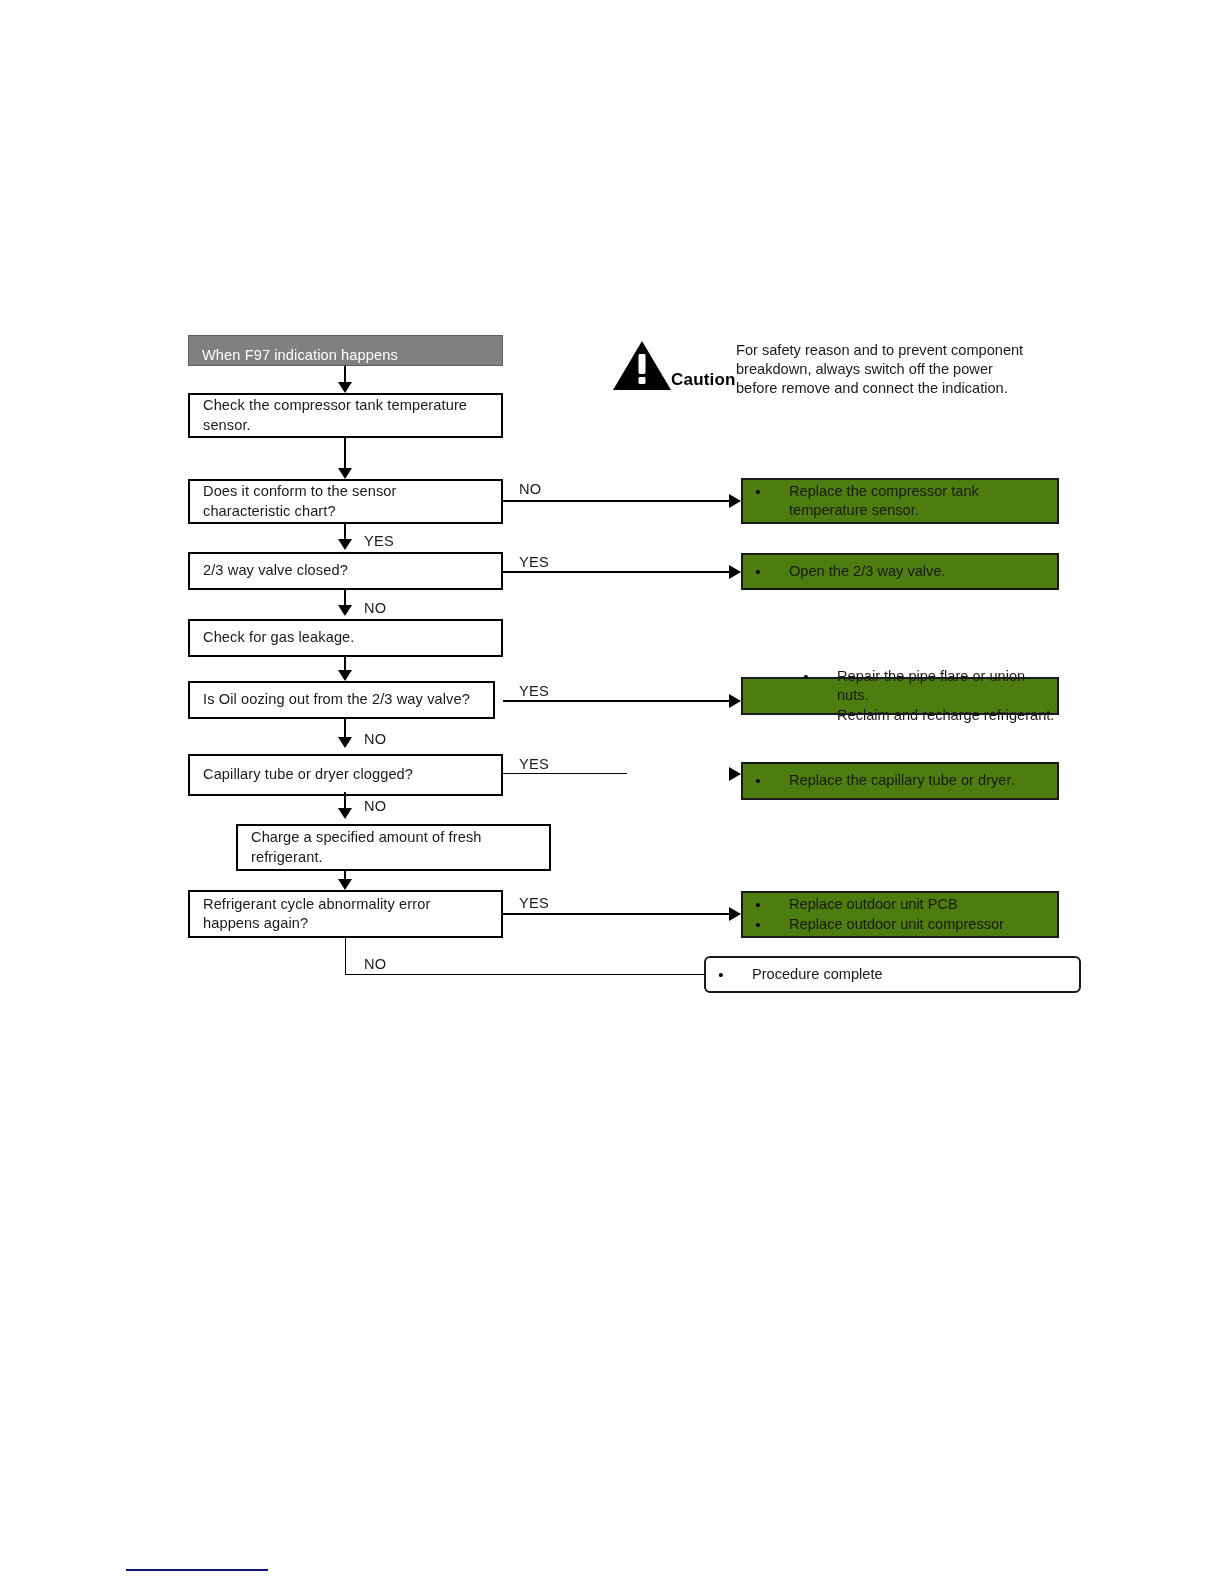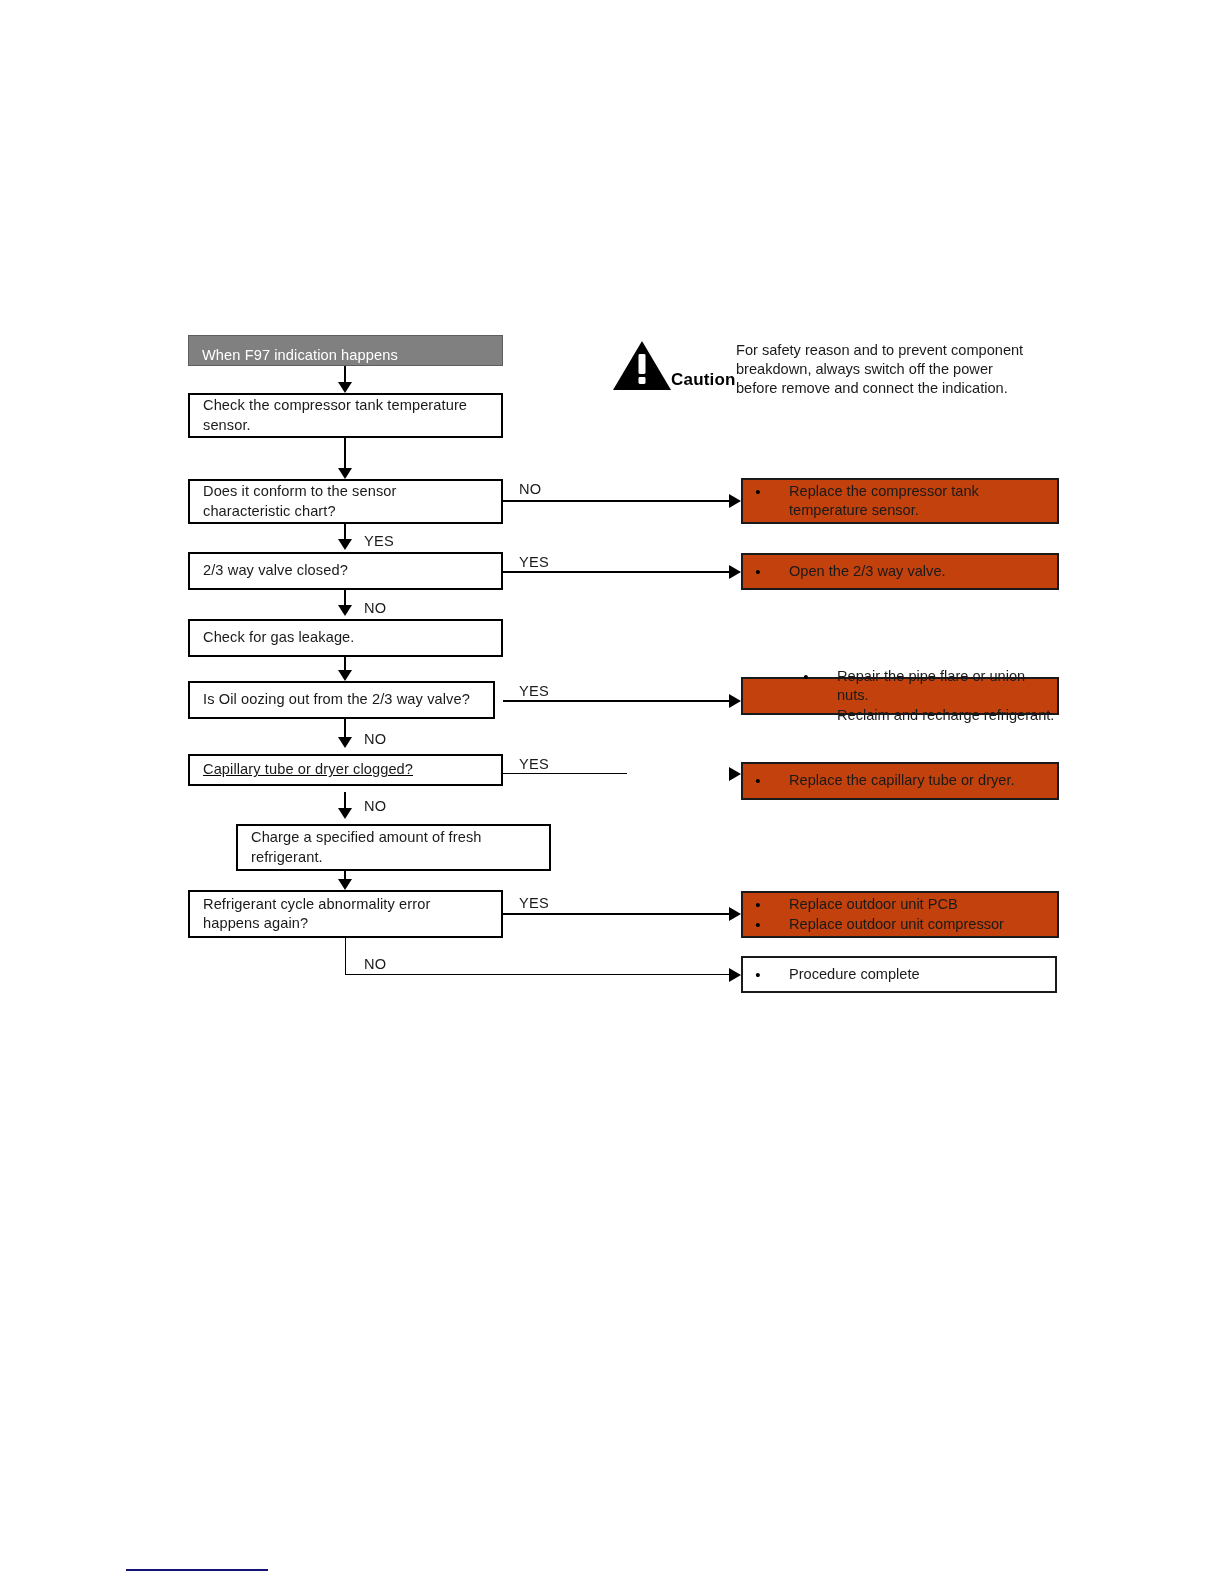--- a/index.html
+++ b/index.html
@@ -47,21 +47,21 @@
 
   .box.header {
     background: #808080;
     border: 1px solid #5e5e5e;
   }
   .box.header .txt {
     color: #ffffff;
   }
 
   .box.result {
-    background: #c2410c;
+    background: #4d7c0f;
     border: 2px solid #1a1a1a;
   }
   .box.result.plain {
     background: #ffffff;
   }
 
   
   .bullets {
     display: block;
     width: 100%;
@@ -229,21 +229,21 @@
   </div>
 
   <div class="hline" style="left:503px; top:700px; width:230px;"></div>
   <div class="arrow-right" style="left:729px; top:694px;"></div>
   <span class="blabel" style="left:519px; top:683px;">YES</span>
 
   <div class="vline" style="left:344px; top:719px; height:22px;"></div>
   <div class="arrow-down" style="left:338px; top:737px;"></div>
   <span class="blabel" style="left:364px; top:731px;">NO</span>
 
-  <div class="box" style="left:188px; top:754px; width:315px; height:32px;text-decoration:underline;">
+  <div class="box" style="left:188px; top:754px; width:315px; height:42px;">
     <span class="txt">Capillary tube or dryer clogged?</span>
   </div>
 
   <div class="hline thin" style="left:503px; top:773px; width:124px;"></div>
   <div class="arrow-right" style="left:729px; top:767px;"></div>
   <span class="blabel" style="left:519px; top:756px;">YES</span>
 
   <div class="vline" style="left:344px; top:792px; height:21px;"></div>
   <div class="arrow-down" style="left:338px; top:808px;"></div>
   <span class="blabel" style="left:364px; top:798px;">NO</span>
@@ -314,21 +314,21 @@
         <span class="bullet-dot"></span>
         <span class="bullet-text">Replace outdoor unit PCB</span>
       </span>
       <span class="bullet-row">
         <span class="bullet-dot"></span>
         <span class="bullet-text">Replace outdoor unit compressor</span>
       </span>
     </span>
   </div>
 
-  <div class="box result plain" style="left:741px; top:956px; width:316px; height:37px;">
+  <div class="box result plain" style="left:704px; top:956px; width:377px; height:37px;border-radius:6px;">
     <span class="bullets">
       <span class="bullet-row">
         <span class="bullet-dot"></span>
         <span class="bullet-text">Procedure complete</span>
       </span>
     </span>
   </div>
 
   <div id="footer-rule" style="left:126px; top:1569px; width:142px;"></div>
 

